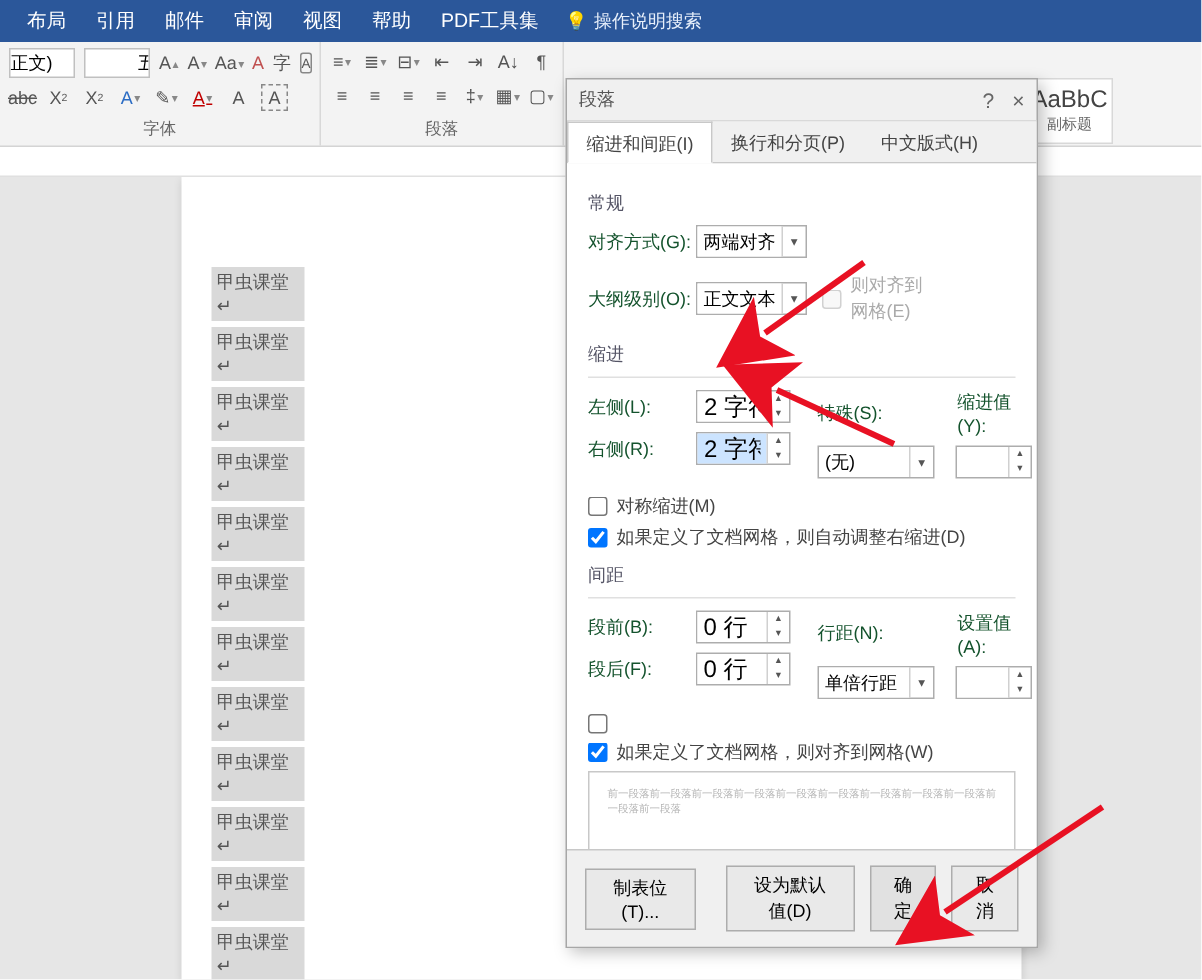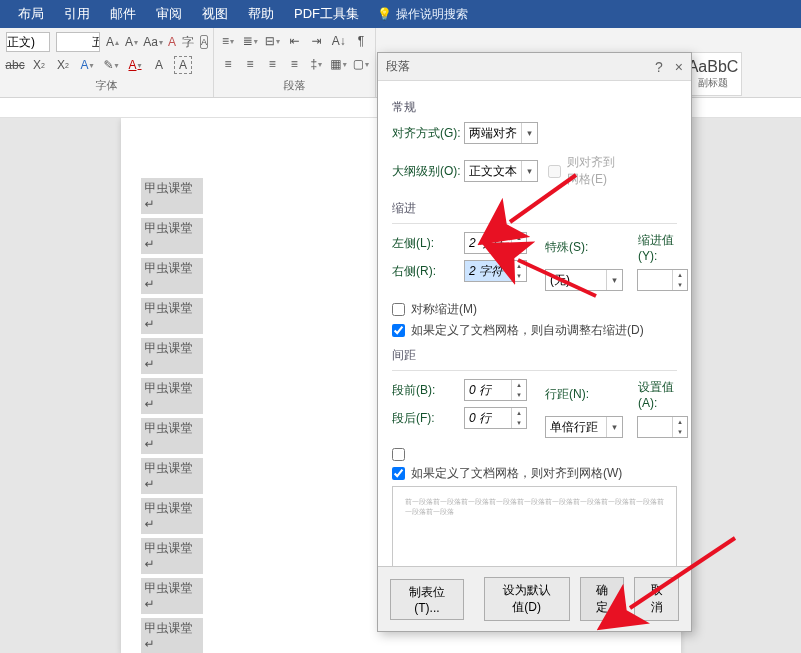--- a/index.html
+++ b/index.html
@@ -44,21 +44,21 @@
   .dlg-tab { padding: 6px 12px; font-size: 12px; color: #444; cursor: pointer; }
   .dlg-tab.active { background: #fff; border: 1px solid #c8c8c8; border-bottom: 1px solid #fff; margin-bottom: -1px; }
   .dlg-body { flex: 1; background: #fff; padding: 10px 14px; overflow: hidden; color: #444; }
   .section-label { color: #556; margin: 8px 0 6px 0; font-size: 12px; }
   .form-row { display: flex; align-items: center; margin: 6px 0; font-size: 12px; }
   .form-row label { width: 72px; color: #14532d; }
   .combo { display: inline-flex; align-items: center; border: 1px solid #adadad; background: #fff; height: 22px; }
   .combo input { border: none; width: 56px; height: 20px; padding: 0 4px; font-size: 12px; }
   .combo .dd { width: 16px; text-align: center; font-size: 9px; color: #555; border-left: 1px solid #d0d0d0; height: 100%; display: flex; align-items: center; justify-content: center; }
   .spinner { display: inline-flex; border: 1px solid #adadad; height: 22px; background: #fff; }
-  .spinner input { border: none; width: 46px; padding: 0 4px; font-size: 12px; font-style: italic; }
+  .spinner input { border: none; width: 46px; padding: 0 4px; font-size: 16px; }
   .spinner .spin-btns { display: flex; flex-direction: column; border-left: 1px solid #d0d0d0; }
   .spinner .spin-btns span { font-size: 7px; line-height: 10px; width: 14px; text-align: center; color: #555; }
   .spinner.sel input { background: #cce4ff; }
   .chk-row { display: flex; align-items: center; margin: 4px 0 4px 0; font-size: 12px; color: #444; }
   .chk-row input { margin-right: 6px; }
   .sep { height: 1px; background: #e0e0e0; margin: 2px 0; }
   .two-col { display: flex; gap: 18px; }
   .preview-box { border: 1px solid #c8c8c8; height: 110px; margin-top: 4px; background: #fff; padding: 10px 12px; font-size: 7px; color: #b5b5b5; line-height: 1.4; overflow: hidden; }
   .dlg-footer { display: flex; align-items: center; gap: 10px; padding: 10px 12px; border-top: 1px solid #c8c8c8; background: #f0f0f0; }
   .dlg-footer .spacer { flex: 1; }
@@ -179,20 +179,25 @@
 </div>
 
 <div class="dialog">
   <div class="dlg-titlebar">
     <span class="dlg-title">段落</span>
     <div class="dlg-controls">
       <span>?</span>
       <span>×</span>
     </div>
   </div>
+  <div class="dlg-tabs">
+    <div class="dlg-tab active">缩进和间距(I)</div>
+    <div class="dlg-tab">换行和分页(P)</div>
+    <div class="dlg-tab">中文版式(H)</div>
+  </div>
   <div class="dlg-body">
 
     <div class="section-label">常规</div>
     <div class="form-row">
       <label>对齐方式(G):</label>
       <div class="combo">
         <input value="两端对齐" style="">
         <span class="dd">▾</span>
       </div>
     </div>

